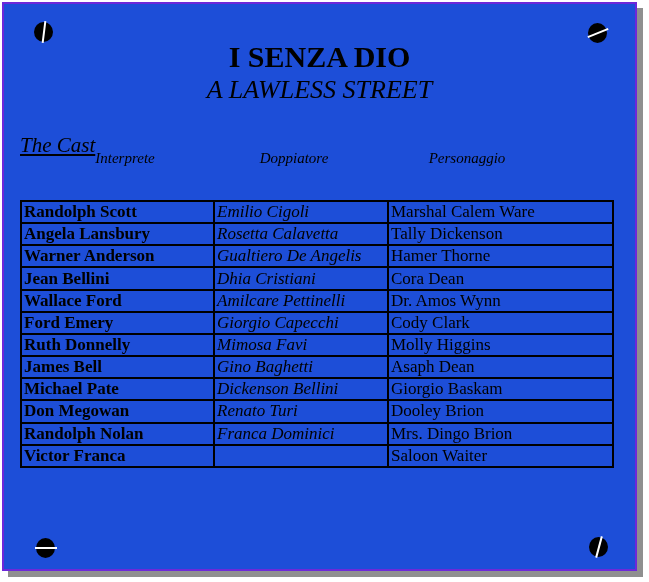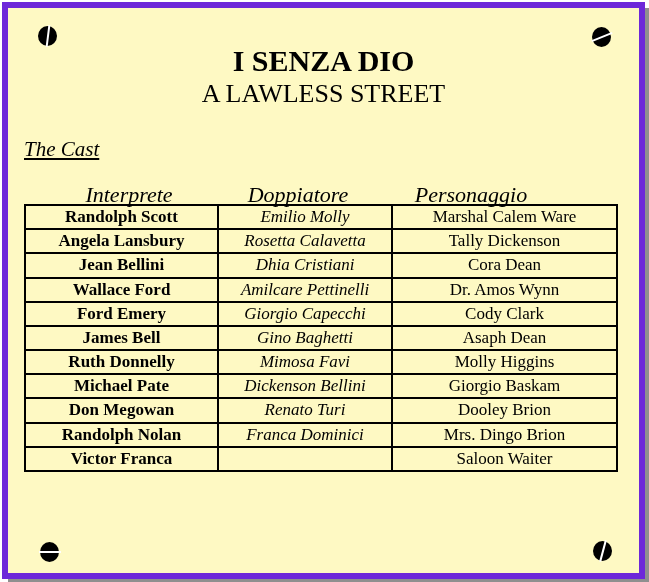--- a/index.html
+++ b/index.html
@@ -8,22 +8,22 @@
     background:#ffffff;
     font-family:"Liberation Serif", serif;
     color:#000;
     position:relative;
     overflow:hidden;
   }
   
   .frame {
     position:absolute; left:2px; top:2px;
     width:631px; height:565px;
-    border:6px solid #6d28d9;
-    background:#fef9c3;
+    border:2px solid #6d28d9;
+    background:#1d4ed8;
     box-shadow:6px 6px 0 #8f8f8f;
   }
   
   .screw {
     position:absolute; width:19px; height:20px;
     background:#000; border-radius:50%;
   }
   .screw .slot {
     position:absolute; display:block;
     left:8.5px; top:-1px; width:2px; height:22px;
@@ -40,55 +40,54 @@
   .screw-br .slot { transform:rotate(15deg); }
 
   .title {
     position:absolute; top:36px; left:0; right:0;
     text-align:center;
     font-size:30px; font-weight:bold; line-height:34px;
   }
   .subtitle {
     position:absolute; top:71px; left:0; right:0;
     text-align:center;
-    font-size:26px; font-weight:normal; line-height:30px;
+    font-size:26px; font-weight:normal; line-height:30px;font-style:italic;
   }
   .cast-heading {
     position:absolute; top:128px; left:0; right:0;
     text-align:left;
     font-size:21px; font-style:italic;
     text-decoration:underline;
     line-height:26px;
     padding-left:16px;
   }
   .colh {
-    position:absolute; top:174px;
+    position:absolute; top:146px;
     transform:translateX(-50%);
-    font-size:22px; font-style:italic;
+    font-size:15px; font-style:italic;
     white-space:nowrap;
   }
   .colh-1 { left:121px; }
   .colh-2 { left:290px; }
   .colh-3 { left:463px; }
 
   table.cast-table {
     position:absolute; left:16px; top:196px;
     width:592px; height:268px;
     border-collapse:collapse;
     table-layout:fixed;
     font-size:17px;
   }
   .cast-table col.w1 { width:193px; }
   .cast-table col.w2 { width:174px; }
   .cast-table col.w3 { width:225px; }
   .cast-table td {
     border:2px solid #000;
-    text-align:center;
     vertical-align:middle;
-    padding:0 12px;
+    padding:0 2px;
     white-space:nowrap;
     overflow:hidden;
   }
   .cast-table td.c1 { font-weight:bold; }
   .cast-table td.c2 { font-style:italic; }
 </style>
 </head>
 <body>
 
 <div class="frame">
@@ -116,52 +115,57 @@
 
   <table class="cast-table">
     <colgroup>
         <col class="w1">
         <col class="w2">
         <col class="w3">
       </colgroup>
     <tbody id="cast-body">
         <tr>
     <td class="c1">Randolph Scott</td>
-    <td class="c2">Emilio Molly</td>
+    <td class="c2">Emilio Cigoli</td>
     <td class="c3">Marshal Calem Ware</td>
   </tr>
         <tr>
     <td class="c1">Angela Lansbury</td>
     <td class="c2">Rosetta Calavetta</td>
     <td class="c3">Tally Dickenson</td>
+  </tr>
+        <tr>
+    <td class="c1">Warner Anderson</td>
+    <td class="c2">Gualtiero De Angelis</td>
+    <td class="c3">Hamer Thorne</td>
   </tr>
         <tr>
     <td class="c1">Jean Bellini</td>
     <td class="c2">Dhia Cristiani</td>
     <td class="c3">Cora Dean</td>
   </tr>
         <tr>
     <td class="c1">Wallace Ford</td>
     <td class="c2">Amilcare Pettinelli</td>
     <td class="c3">Dr. Amos Wynn</td>
   </tr>
         <tr>
     <td class="c1">Ford Emery</td>
     <td class="c2">Giorgio Capecchi</td>
     <td class="c3">Cody Clark</td>
   </tr>
         <tr>
+    <td class="c1">Ruth Donnelly</td>
+    <td class="c2">Mimosa Favi</td>
+    <td class="c3">Molly Higgins</td>
+  </tr>
+        <tr>
     <td class="c1">James Bell</td>
     <td class="c2">Gino Baghetti</td>
     <td class="c3">Asaph Dean</td>
-  </tr>
-        <tr>
-    <td class="c1">Ruth Donnelly</td>
-    <td class="c2">Mimosa Favi</td>
-    <td class="c3">Molly Higgins</td>
   </tr>
         <tr>
     <td class="c1">Michael Pate</td>
     <td class="c2">Dickenson Bellini</td>
     <td class="c3">Giorgio Baskam</td>
   </tr>
         <tr>
     <td class="c1">Don Megowan</td>
     <td class="c2">Renato Turi</td>
     <td class="c3">Dooley Brion</td>

